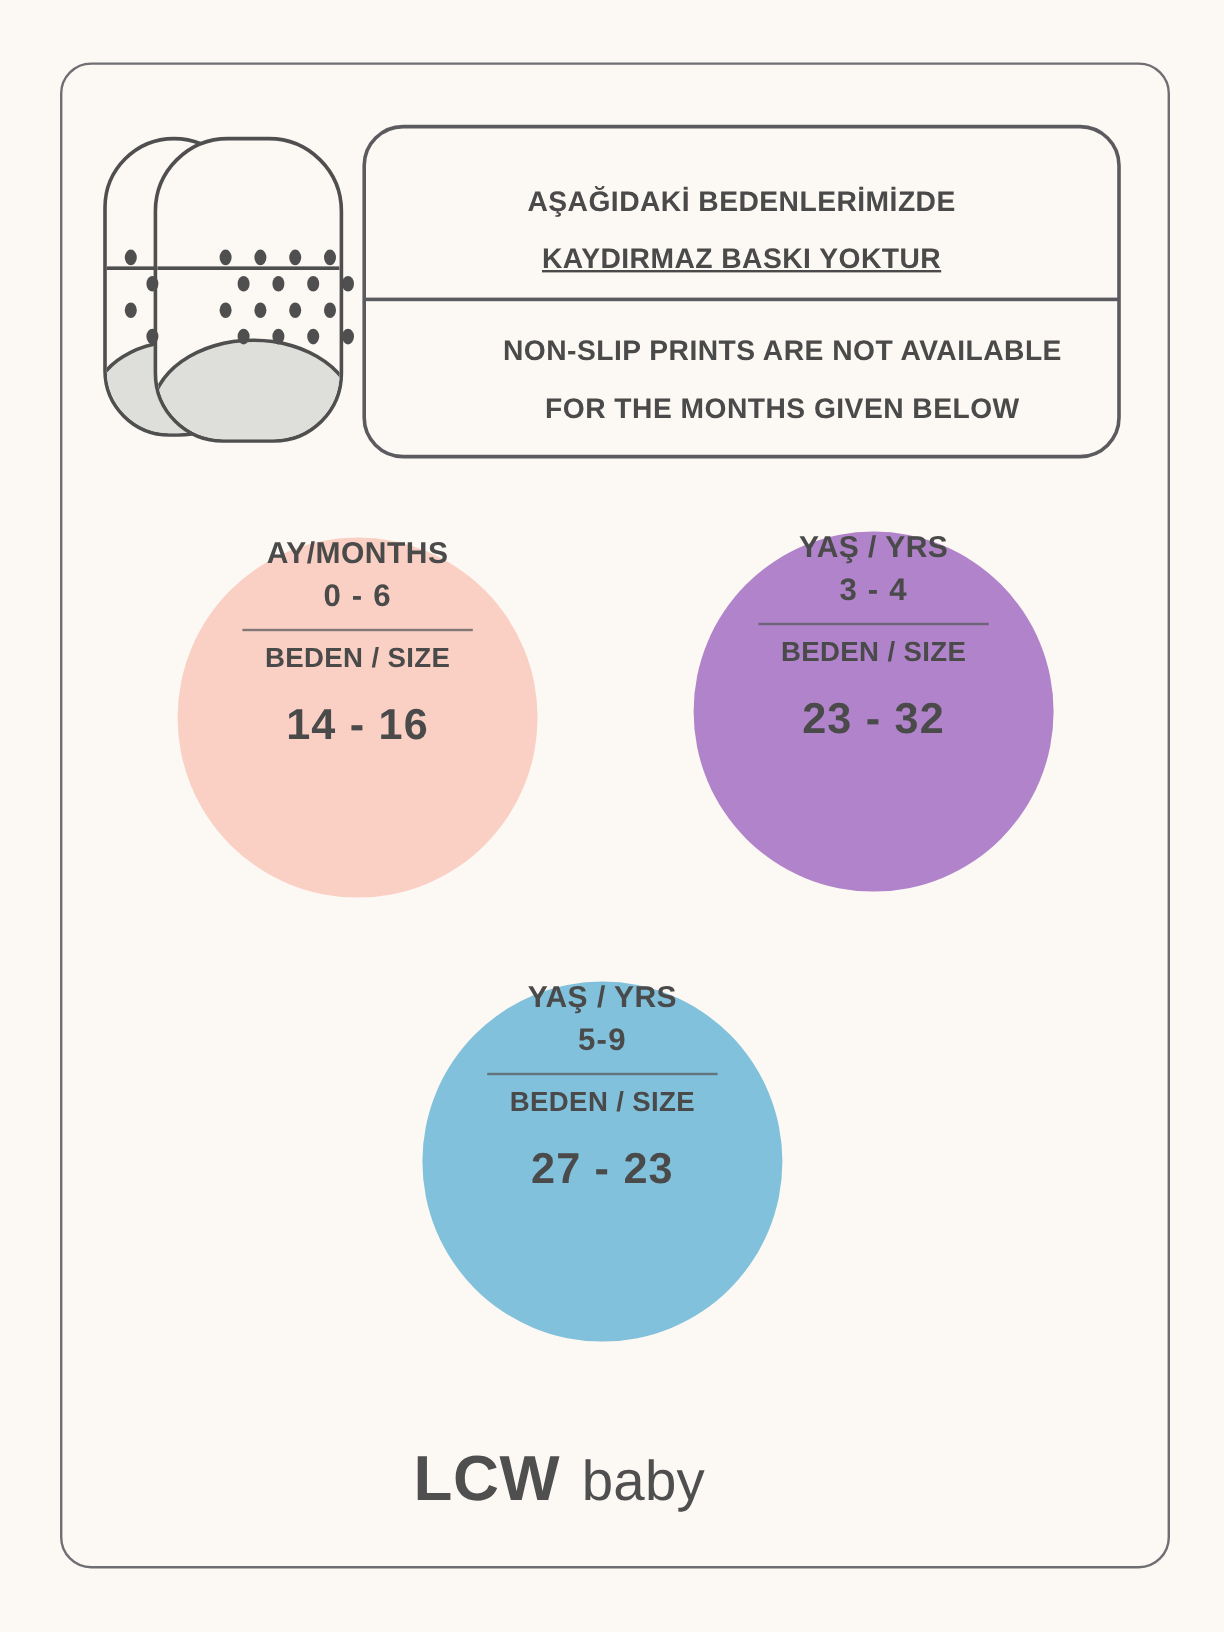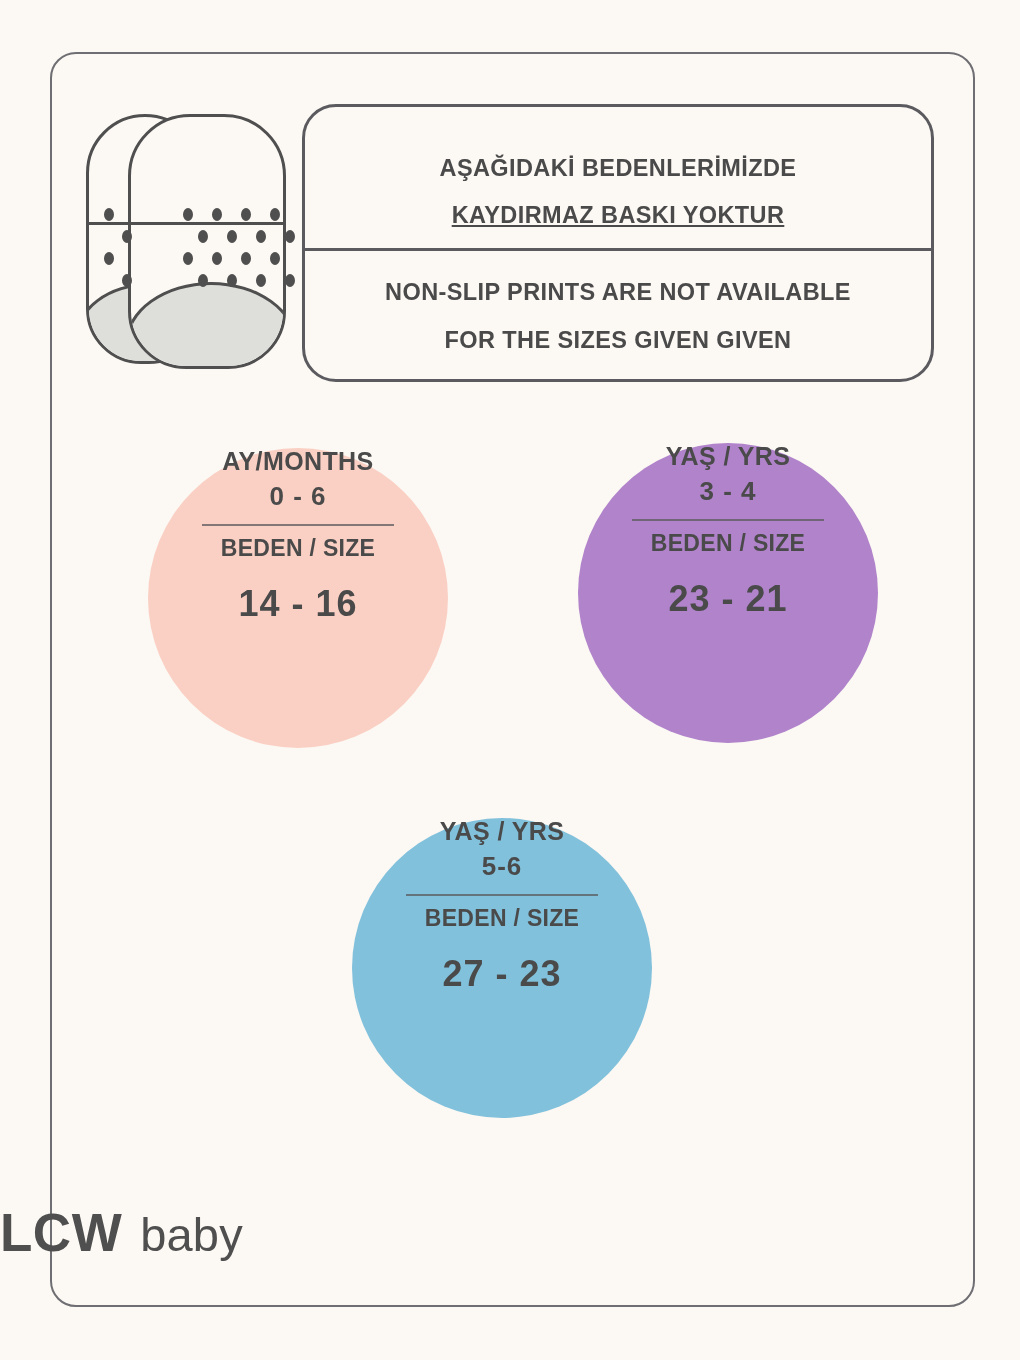--- a/index.html
+++ b/index.html
@@ -126,21 +126,21 @@
   .notice-section {
     position: absolute;
     left: 0;
     width: 100%;
     display: flex;
     flex-direction: column;
     align-items: center;
     justify-content: center;
   }
   .notice-top { top: 0; height: 170px; }
-  .notice-bottom { top: 144px; height: 131px; }
+  .notice-bottom { top: 144px; height: 131px; margin-left: 34px; }
   .notice-rule {
     position: absolute;
     left: -1px;
     right: -1px;
     top: 141px;
     height: 3px;
     background: #5b5b5f;
   }
   .notice-line {
     font-size: 23.5px;
@@ -209,21 +209,21 @@
     margin-top: 24px;
     white-space: nowrap;
   }
 
   
   .brand {
     position: absolute;
     left: 0;
     top: 1202px;
     width: 932px;
-    text-align: left;
+    text-align: center;
     white-space: nowrap;
   }
   .brand-mark {
     font-size: 53px;
     font-weight: bold;
     letter-spacing: 0.5px;
     color: #4f4f4f;
   }
   .brand-sub {
     font-size: 47px;
@@ -274,43 +274,43 @@
   </div>
 
   <div class="notice-box">
     <div class="notice-section notice-top">
       <div class="notice-line">AŞAĞIDAKİ BEDENLERİMİZDE</div>
       <div class="notice-line">KAYDIRMAZ BASKI YOKTUR</div>
     </div>
     <div class="notice-rule"></div>
     <div class="notice-section notice-bottom">
       <div class="notice-line">NON-SLIP PRINTS ARE NOT AVAILABLE</div>
-      <div class="notice-line">FOR THE SIZES GIVEN GIVEN</div>
+      <div class="notice-line">FOR THE MONTHS GIVEN BELOW</div>
     </div>
   </div>
 
   <div class="size-circle circle-pink">
     <div class="circle-label">AY/MONTHS</div>
     <div class="circle-value">0 - 6</div>
     <div class="circle-divider"></div>
     <div class="circle-sublabel">BEDEN / SIZE</div>
     <div class="circle-subvalue">14 - 16</div>
   </div>
 
   <div class="size-circle circle-purple">
     <div class="circle-label">YAŞ / YRS</div>
     <div class="circle-value">3 - 4</div>
     <div class="circle-divider"></div>
     <div class="circle-sublabel">BEDEN / SIZE</div>
-    <div class="circle-subvalue">23 - 21</div>
+    <div class="circle-subvalue">23 - 32</div>
   </div>
 
   <div class="size-circle circle-blue">
     <div class="circle-label">YAŞ / YRS</div>
-    <div class="circle-value">5-6</div>
+    <div class="circle-value">5-9</div>
     <div class="circle-divider"></div>
     <div class="circle-sublabel">BEDEN / SIZE</div>
     <div class="circle-subvalue">27 - 23</div>
   </div>
 
   <div class="brand">
     <span class="brand-mark">LCW</span><span class="brand-sub">baby</span>
   </div>
 
 </div>

